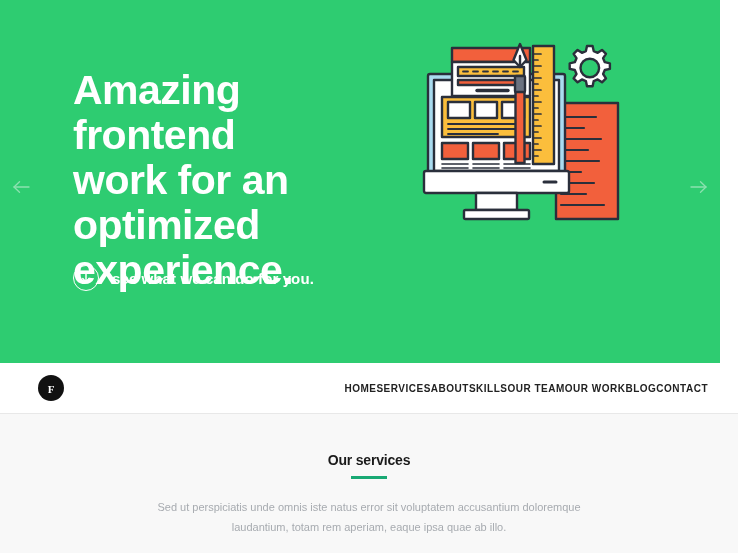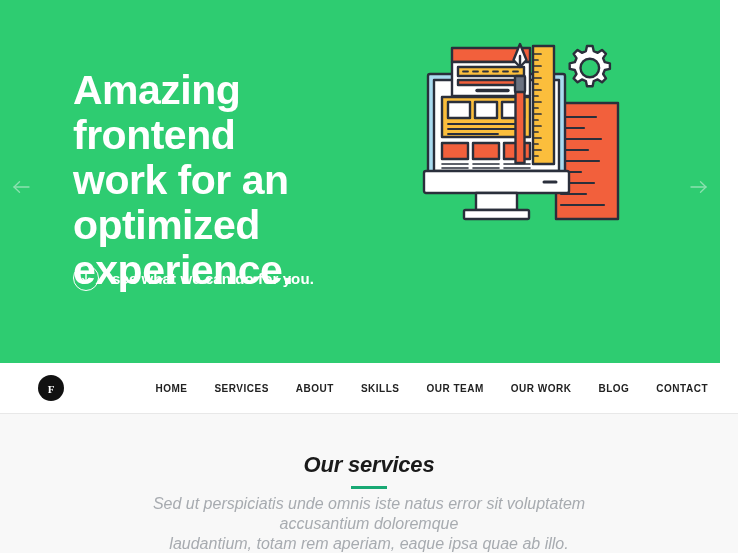--- a/index.html
+++ b/index.html
@@ -102,21 +102,20 @@
     font-family:"Liberation Serif", serif;
     line-height:1;
     margin-top:3px;
   }
   .nav-menu {
     position:absolute;
     right:30px; top:50%;
     transform:translateY(-50%);
     display:flex;
     align-items:flex-start;
-    gap:27px;
   }
   .nav-item {
     color:#222222;
     font-size:10px;
     font-weight:bold;
     letter-spacing:0.5px;
     text-transform:uppercase;
     cursor:pointer;
     white-space:nowrap;
   }
@@ -124,39 +123,37 @@
   
   .services {
     width:738px;
     height:139px;
     background:#f8f8f8;
     text-align:center;
     padding-top:38px;
   }
   .services-title {
     color:#1a1a1a;
-    font-size:22px;
+    font-size:14px;
     font-weight:bold;
     letter-spacing:-0.2px;
-    font-style:italic;
   }
   .services-rule {
     width:36px; height:3px;
     background:#19a974;
     margin:8px auto 0 auto;
   }
   .services-sub {
-    margin-top:5px;
+    margin-top:18px;
     color:#a7abb0;
-    font-size:16px;
+    font-size:11px;
     line-height:20px;
     max-width:470px;
     margin-left:auto; margin-right:auto;
     white-space:pre-line;
-    font-style:italic;
   }
 </style>
 </head>
 <body>
 
 <div class="hero">
   <div class="hero-inner">
 
     <div class="hero-copy">
       <h1 class="hero-title">Amazing frontend

